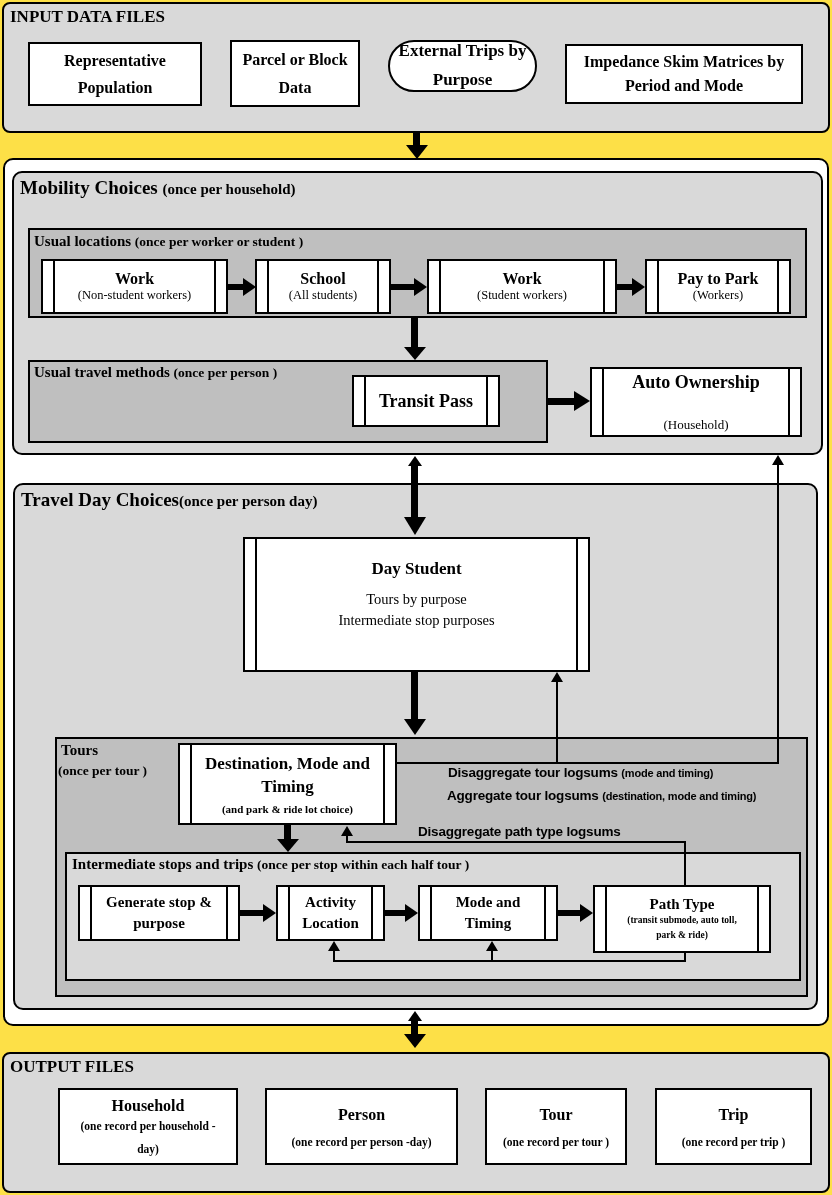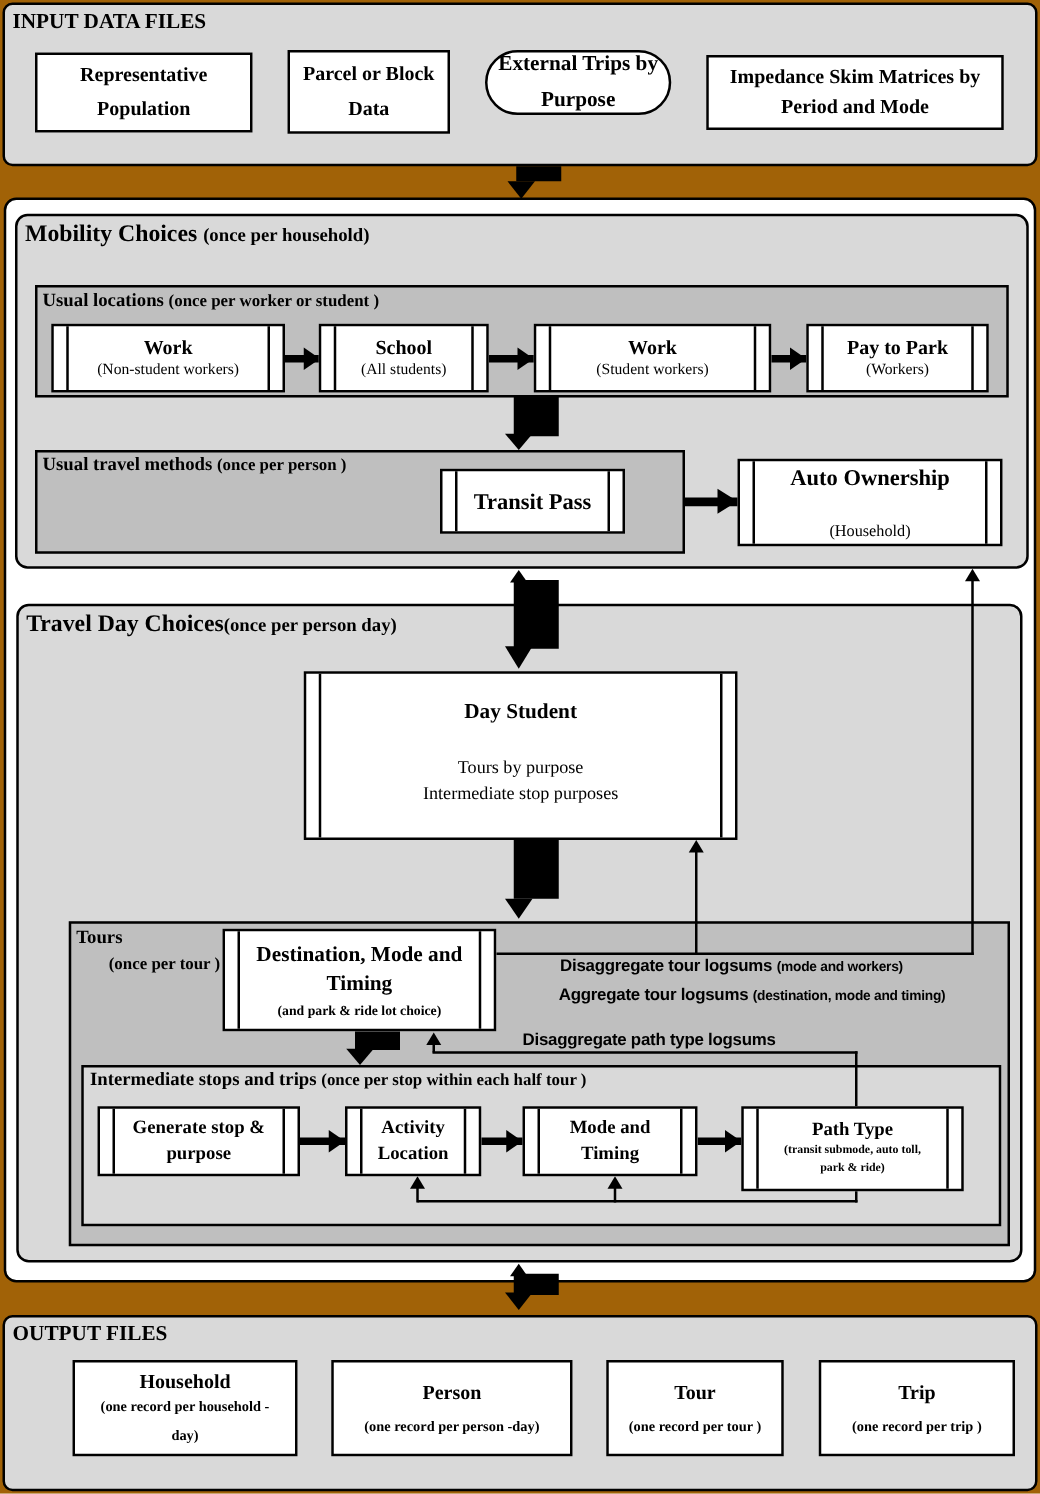--- a/index.html
+++ b/index.html
@@ -1,18 +1,18 @@
 <!DOCTYPE html>
 <html><head>
 <meta charset="utf-8">
 <style>
   html,body{margin:0;padding:0;background:#fff;}
-  #canvas{position:relative;width:832px;height:1195px;background:#a16207;
+  #canvas{position:relative;width:832px;height:1195px;background:#fde047;
           font-family:"Liberation Serif","DejaVu Serif",serif;color:#000;overflow:hidden;}
-  .abs{position:absolute;padding-left:29px;}
+  .abs{position:absolute;}
   
   .section{position:absolute;border:2px solid #000;box-sizing:border-box;}
   .round8{border-radius:8px;}
   .round10{border-radius:10px;}
   
   .box{position:absolute;border:2px solid #000;background:#fff;box-sizing:border-box;
        display:flex;flex-direction:column;align-items:center;justify-content:center;
        text-align:center;}
   
   .pbox{position:absolute;border:2px solid #000;background:#fff;box-sizing:border-box;
@@ -200,32 +200,32 @@
   <div class="pbox" style="left:352px;top:375px;width:148px;height:52px;">
     <span class="bt" style="font-size:18px;">Transit Pass</span>
   </div>
   <div class="pbox" style="left:590px;top:367px;width:212px;height:70px;">
     <span class="bt" style="font-size:18px;">Auto Ownership</span>
     <span style="font-size:13px;margin-top:24px;">(Household)</span>
   </div>
 
   <div class="pbox" style="left:243px;top:537px;width:347px;height:135px;justify-content:flex-start;">
     <span class="bt" style="font-size:17px;margin-top:20px;">Day Student</span>
-    <span style="font-size:14.5px;margin-top:27px;">Tours by purpose</span>
+    <span style="font-size:14.5px;margin-top:12px;">Tours by purpose</span>
     <span style="font-size:14.5px;margin-top:4px;">Intermediate stop purposes</span>
   </div>
 
   <div class="pbox" style="left:178px;top:743px;width:219px;height:82px;">
     <span class="bt" style="font-size:17px;line-height:1.35;max-width:176px;">Destination, Mode and Timing</span>
     <span class="bt" style="font-size:11px;margin-top:5px;">(and park &amp; ride lot choice)</span>
   </div>
 
   <div class="lg" style="left:448px;top:765px;font-size:13.5px;">
     <span>Disaggregate tour logsums</span>
-    <span class="paren">(mode and workers)</span>
+    <span class="paren">(mode and timing)</span>
   </div>
   <div class="lg" style="left:447px;top:788px;font-size:13.5px;">
     <span>Aggregate tour logsums</span>
     <span class="paren">(destination, mode and timing)</span>
   </div>
   <div class="lg" style="left:418px;top:824px;font-size:13.5px;">Disaggregate path type logsums</div>
 
   <div class="pbox" style="left:78px;top:885px;width:162px;height:56px;">
     <span class="bt" style="font-size:15px;line-height:1.4;max-width:112px;">Generate stop &amp; purpose</span>
   </div>

